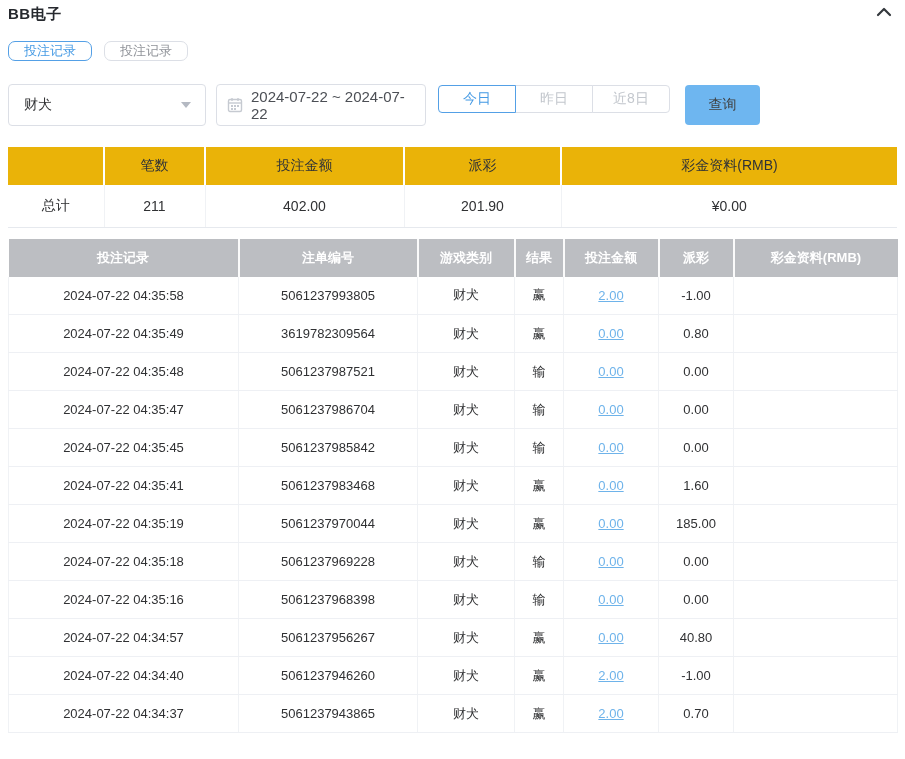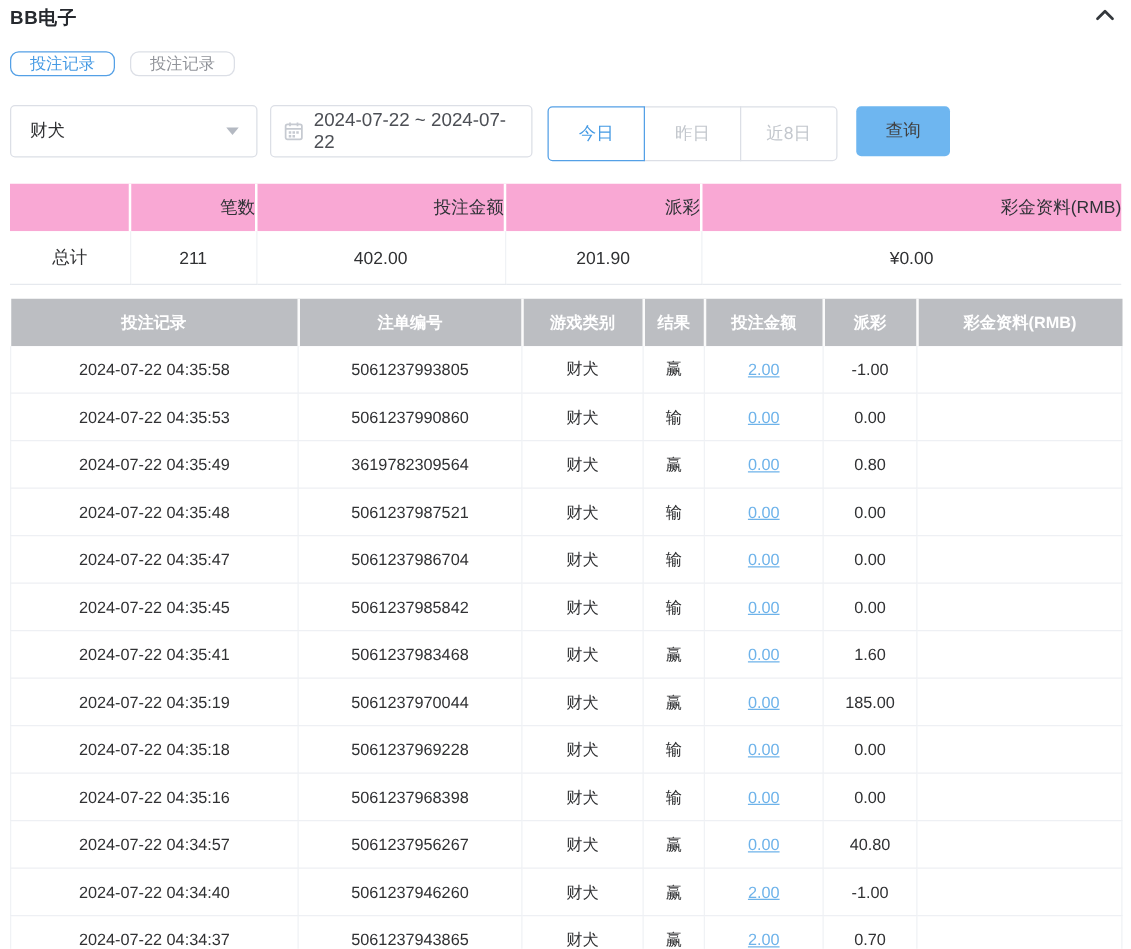--- a/index.html
+++ b/index.html
@@ -21,33 +21,33 @@
   
   .filter-row { margin-top:11px; height:42px; display:flex; align-items:center; }
   .select { width:198px; height:42px; border:1px solid #dcdfe6; border-radius:4px; display:flex;
     align-items:center; justify-content:space-between; padding:0 14px 0 15px; font-size:14px; color:#303133; cursor:pointer; }
   .caret { width:0; height:0; border-left:5px solid transparent; border-right:5px solid transparent;
     border-top:6px solid #b4b9c2; }
   .date-input { width:210px; height:42px; border:1px solid #dcdfe6; border-radius:4px; margin-left:10px;
     display:flex; align-items:center; padding:0 10px; font-size:15px; color:#4c4f55; cursor:pointer; }
   .date-input .cal { margin-right:8px; display:flex; }
   .btn-group { display:flex; margin-left:12px; height:40px; }
-  .btn-group button { width:78px; height:44px; background:#fff; border:1px solid #dcdfe6; margin-left:-1px;
+  .btn-group button { width:78px; height:28px; background:#fff; border:1px solid #dcdfe6; margin-left:-1px;
     font-size:14px; color:#c3c7cd; cursor:pointer; font-family:inherit; }
   .btn-group button:first-child { border-radius:4px 0 0 4px; margin-left:0; }
   .btn-group button:last-child { border-radius:0 4px 4px 0; }
   .btn-group button.active { border-color:#54a0e6; color:#459ae4; position:relative; z-index:1; }
   .search-btn { margin-left:15px; width:75px; height:40px; border:none; border-radius:4px; background:#6eb6f0;
     color:#404040; font-size:14px; cursor:pointer; font-family:inherit; }
 
   
   table { border-collapse:collapse; table-layout:fixed; width:889px; }
   .summary-table { margin-top:21px; }
-  .summary-table th { height:38px; background:#f9a8d4; font-size:14px; font-weight:normal; color:#2f3237;
-    text-align:right; border-right:2px solid #fff; }
+  .summary-table th { height:38px; background:#eab308; font-size:14px; font-weight:normal; color:#2f3237;
+    text-align:center; border-right:2px solid #fff; }
   .summary-table th:last-child { border-right:none; }
   .summary-table td { height:42px; font-size:14px; text-align:center; color:#303133;
     border-bottom:1px solid #e6e9ee; border-right:1px solid #f0f2f5; background:#fff; }
   .summary-table td:last-child { border-right:none; }
 
   
   .records-table { margin-top:11px; }
   .records-table th { height:38px; background:#bcbec2; color:#fff; font-size:13px; font-weight:bold;
     text-align:center; border-right:2px solid #fbfbfb; }
   .records-table th:last-child { border-right:none; }
@@ -161,29 +161,20 @@
         <tr>
           <td>2024-07-22 04:35:58</td>
           <td>5061237993805</td>
           <td>财犬</td>
           <td>赢</td>
           <td><span class="bet-link">2.00</span></td>
           <td class="neg">-1.00</td>
           <td></td>
         </tr>
         <tr>
-          <td>2024-07-22 04:35:53</td>
-          <td>5061237990860</td>
-          <td>财犬</td>
-          <td>输</td>
-          <td><span class="bet-link">0.00</span></td>
-          <td>0.00</td>
-          <td></td>
-        </tr>
-        <tr>
           <td>2024-07-22 04:35:49</td>
           <td>3619782309564</td>
           <td>财犬</td>
           <td>赢</td>
           <td><span class="bet-link">0.00</span></td>
           <td>0.80</td>
           <td></td>
         </tr>
         <tr>
           <td>2024-07-22 04:35:48</td>

